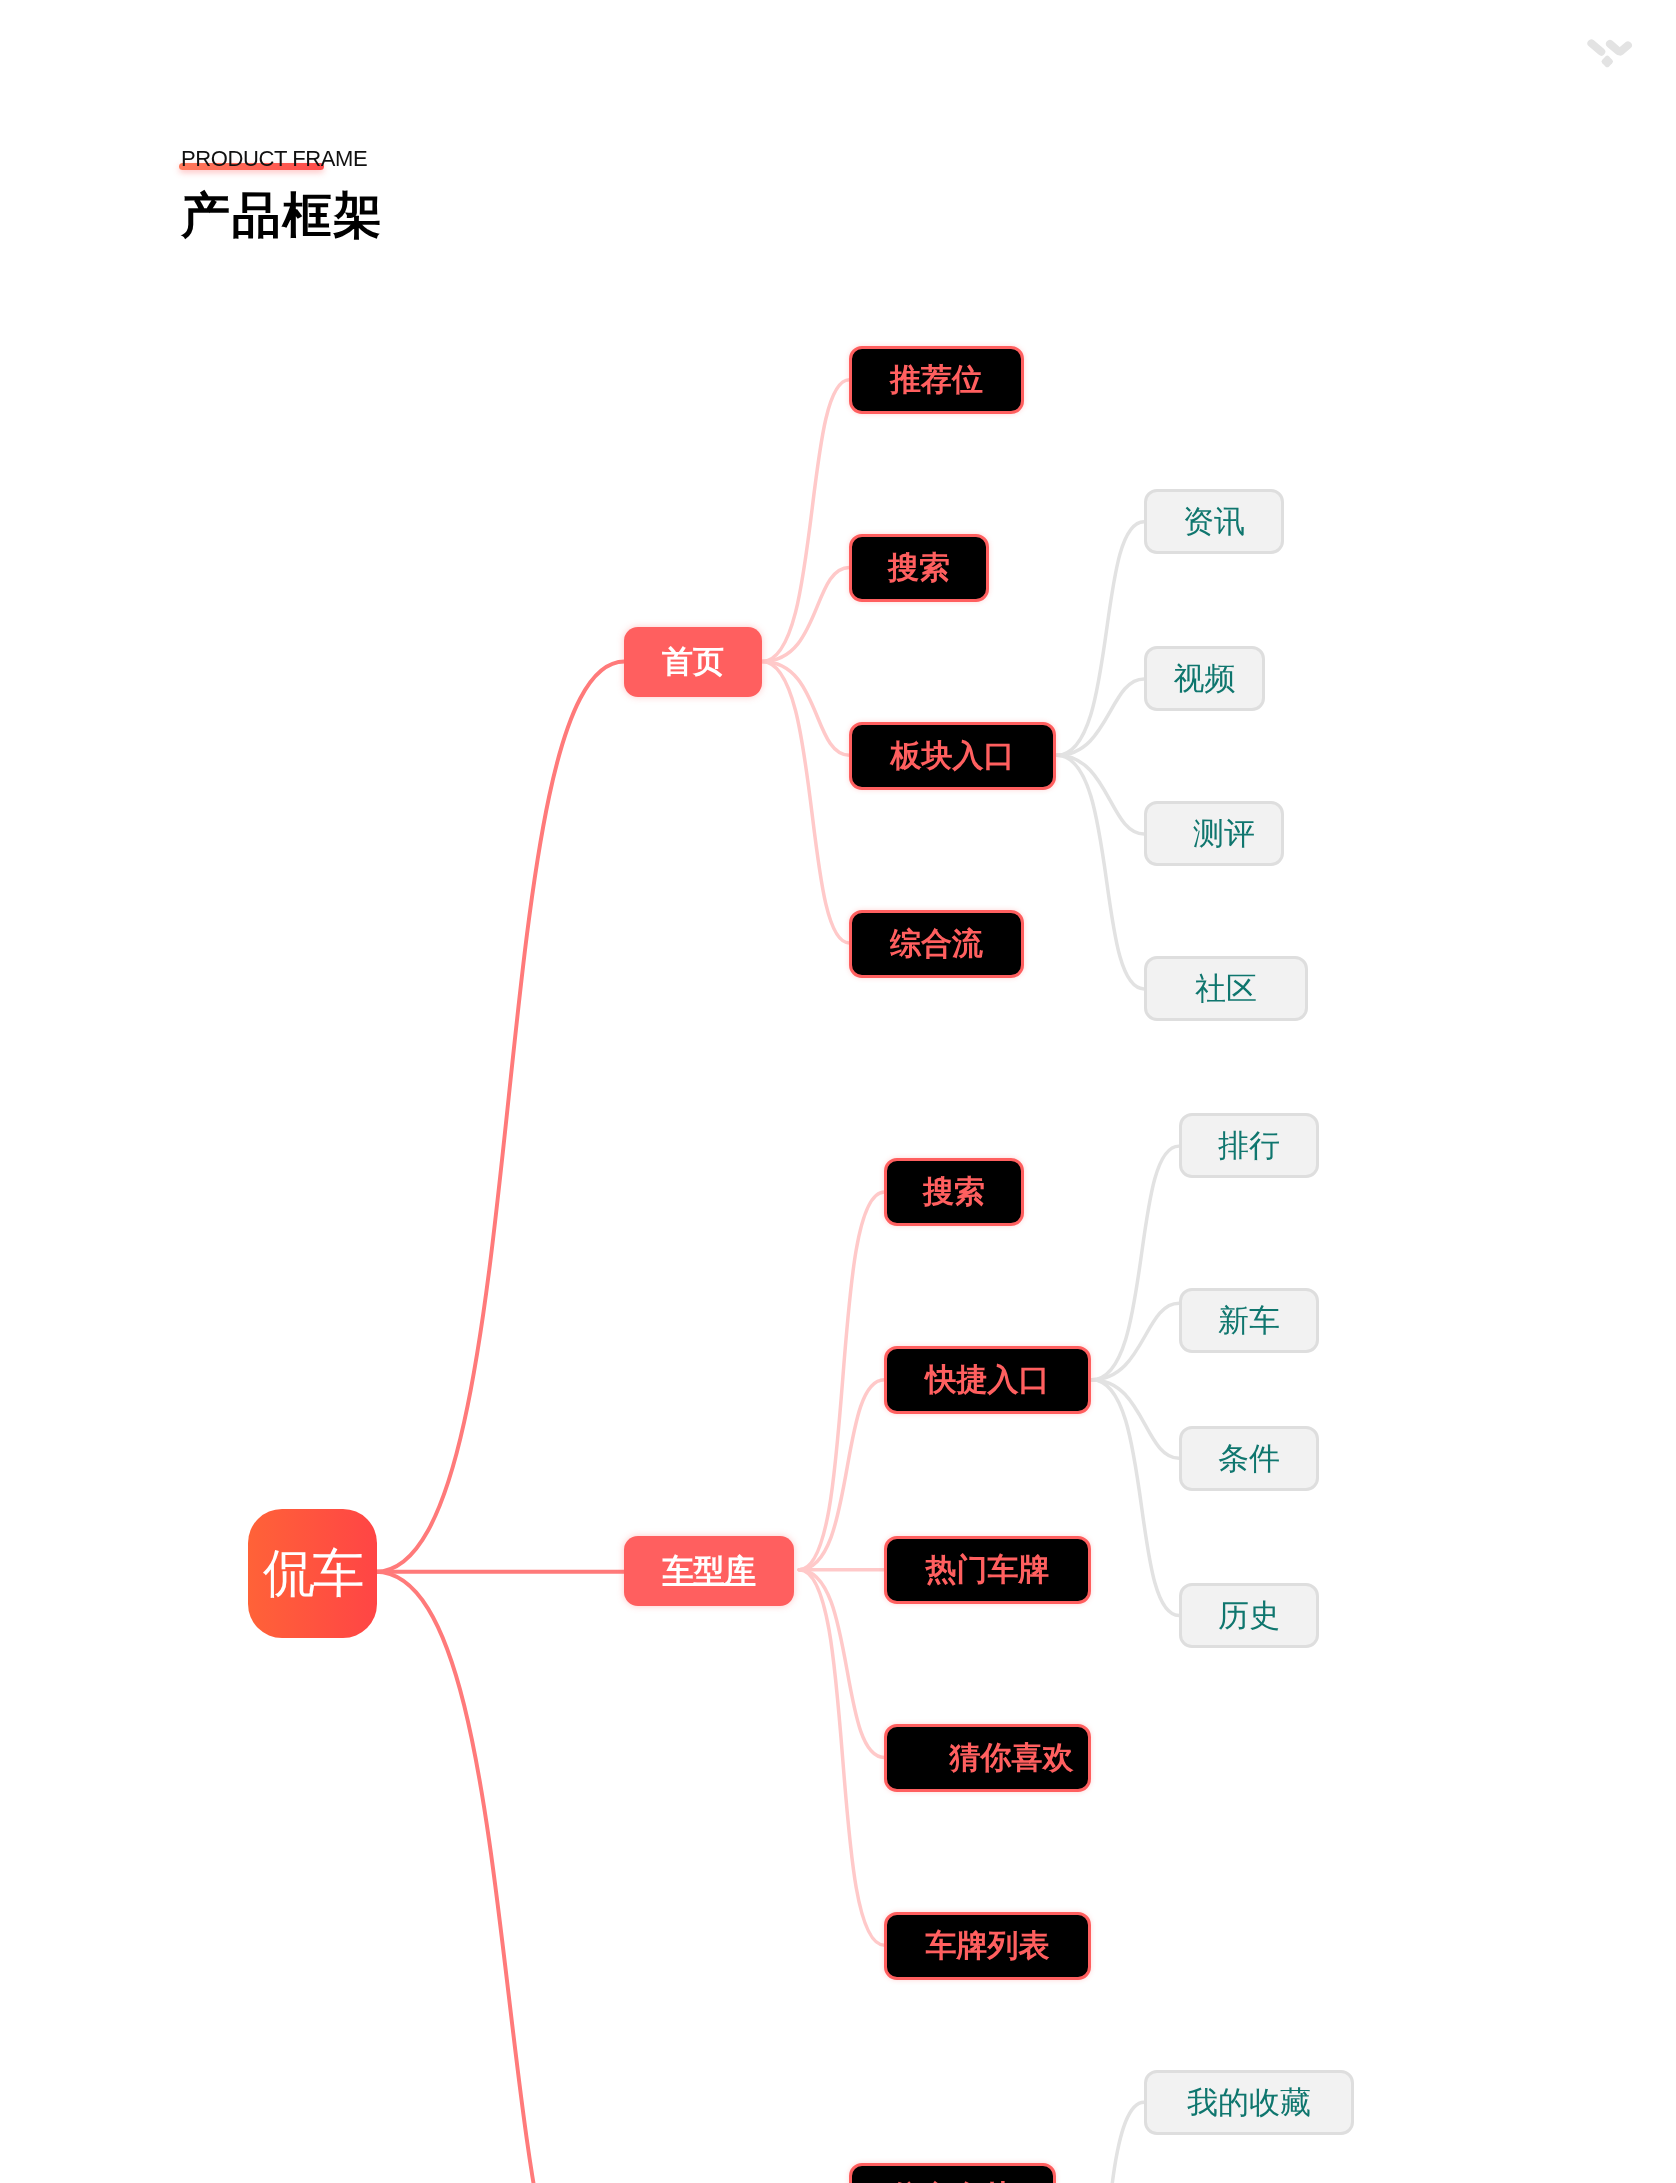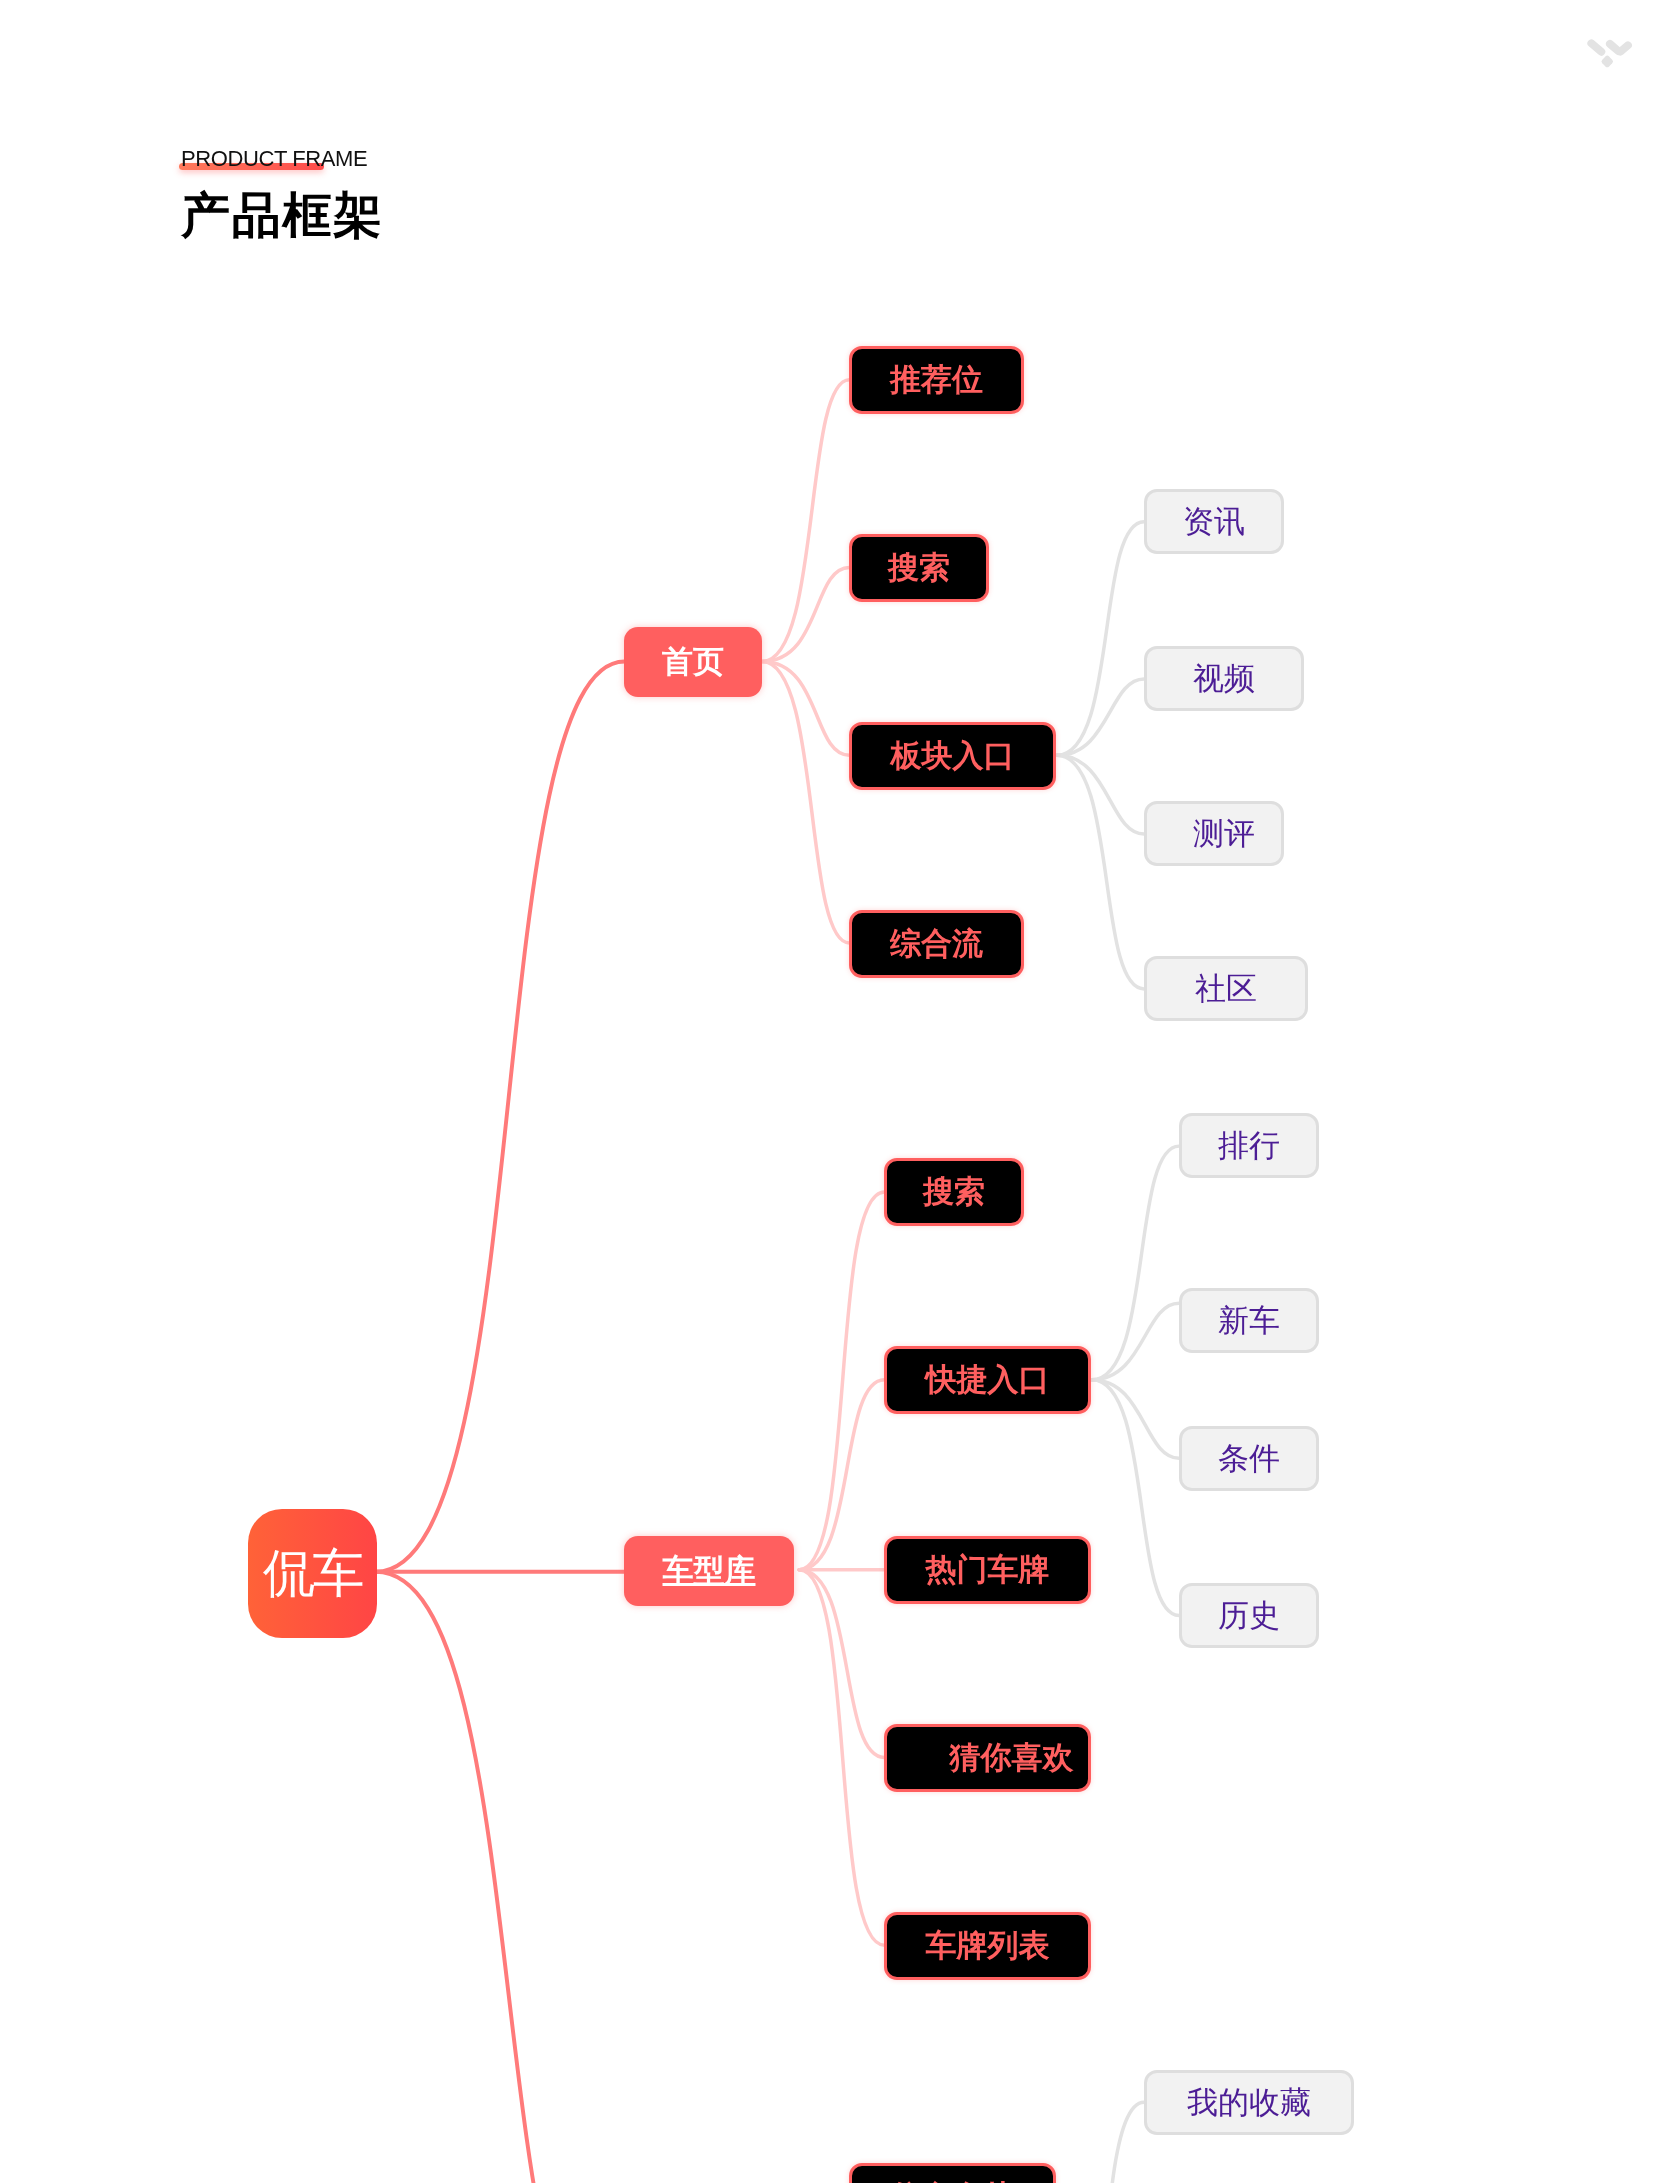--- a/index.html
+++ b/index.html
@@ -37,21 +37,21 @@
     height: 70px; border-radius: 14px; background: #ff5f5f; color: #fff;
     font-size: 31px; font-weight: 700;
     box-shadow: 0 0 7.9px rgba(255,95,95,0.35);
   }
   .l2 {
     height: 68px; border-radius: 13px; background: #000000; color: #ff5f5f;
     border: 3.9px solid #ff5f5f; font-size: 31px; font-weight: 700;
     box-shadow: 0 0 5.2px rgba(255,95,95,0.25);
   }
   .l3 {
-    height: 65px; border-radius: 13px; background: #f2f2f2; color: #4c1d95;
+    height: 65px; border-radius: 13px; background: #f2f2f2; color: #0f766e;
     border: 3.5px solid #dedede; font-size: 31px; font-weight: 400;
   }
 </style>
 </head>
 <body>
 
 <svg class="brand-mark" viewBox="0 0 110 70">
   <g fill="#e3e3e3">
     <rect x="2" y="10" width="48" height="18" rx="9" transform="rotate(40 26 19)"></rect>
     <rect x="45" y="10" width="44" height="18" rx="9" transform="rotate(40 67 19)"></rect>
@@ -158,21 +158,21 @@
   <span>车牌列表</span>
 </div>
 
 <div class="node l2" style="left:849px; top:2163px; width:207px;">
   <span>信息名片</span>
 </div>
 
 <div class="node l3" style="left:1144px; top:489px; width:140px;">
   <span>资讯</span>
 </div>
-<div class="node l3" style="left:1144px; top:646px; width:160px;">
+<div class="node l3" style="left:1144px; top:646px; width:121px;">
   <span>视频</span>
 </div>
 <div class="node l3" style="left:1144px; top:801px; width:140px;padding-left:20px;">
   <span>测评</span>
 </div>
 <div class="node l3" style="left:1144px; top:956px; width:164px;">
   <span>社区</span>
 </div>
 
 <div class="node l3" style="left:1179px; top:1113px; width:140px;">

